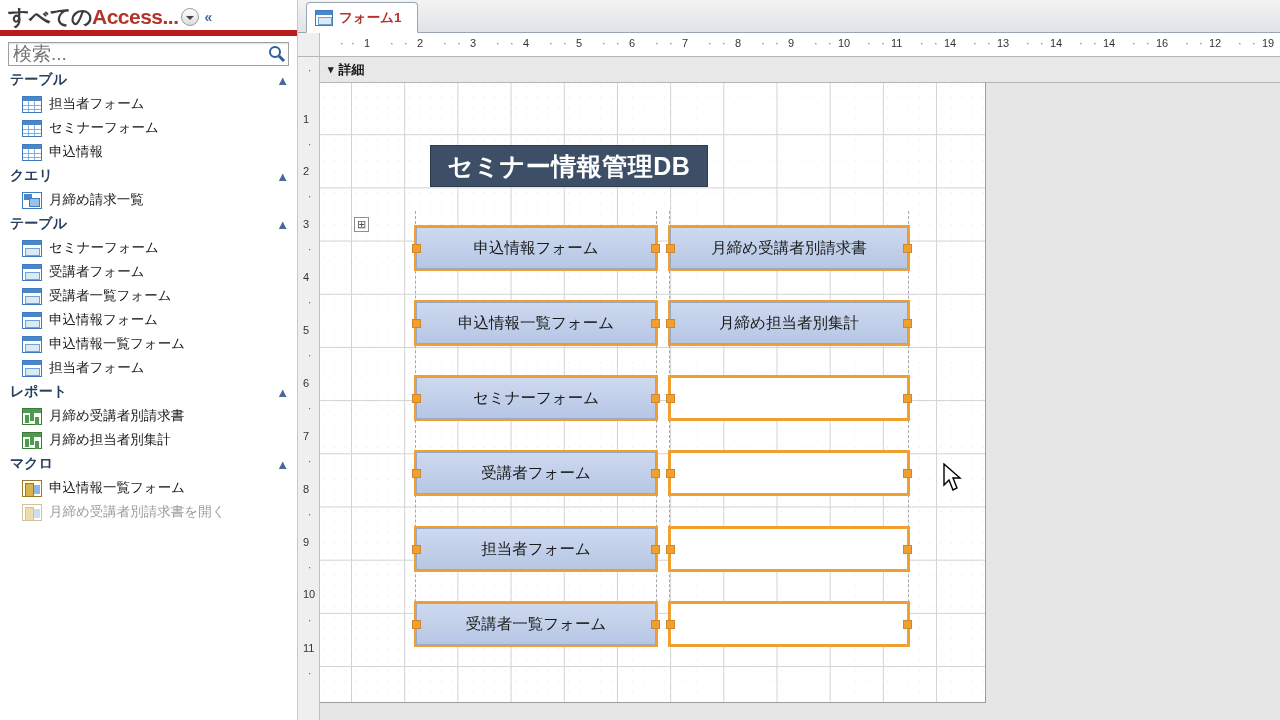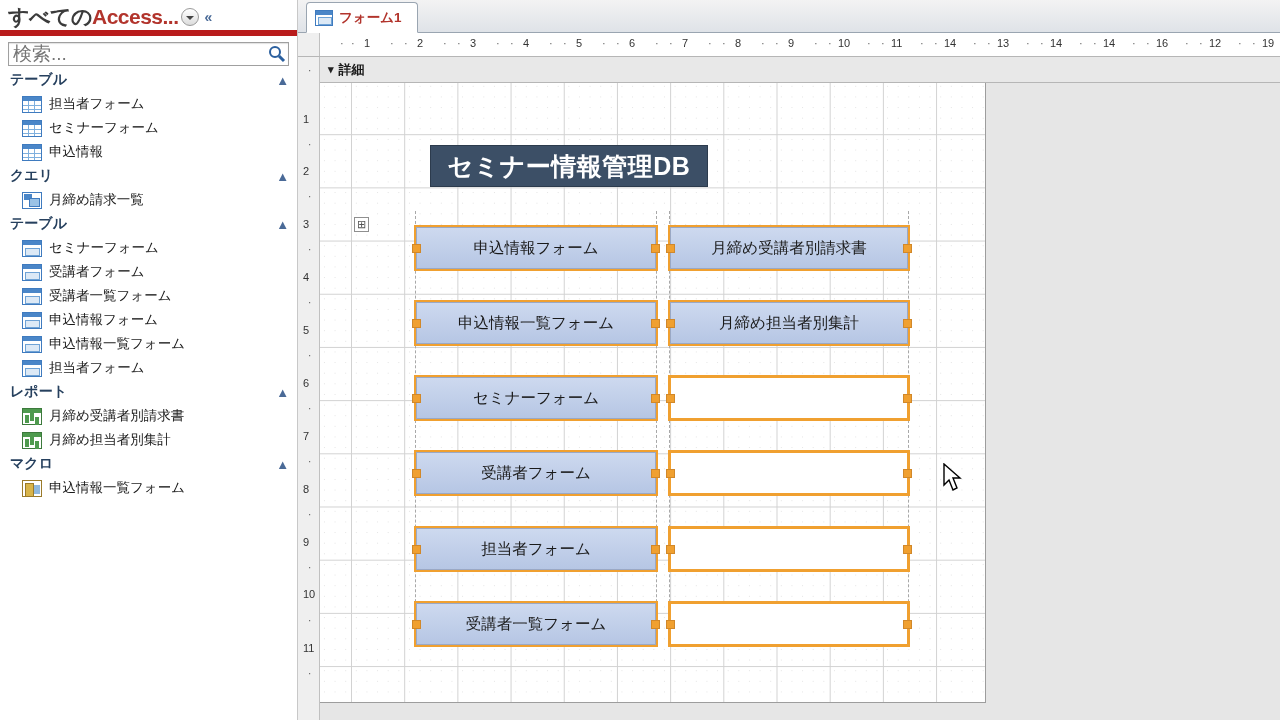--- a/index.html
+++ b/index.html
@@ -383,20 +383,24 @@
         <span>月締め担当者別集計</span>
       </div>
 
       <div class="group-head">
         <span>マクロ</span>
         <span class="chev">▲</span>
       </div>
       <div class="nav-item">
         <span class="ico ico-macro"></span>
         <span>申込情報一覧フォーム</span>
+      </div>
+      <div class="nav-item" style="opacity:0.45;">
+        <span class="ico ico-macro"></span>
+        <span>月締め受講者別請求書を開く</span>
       </div>
 
     </div>
   </div>
 
   <div id="doc">
 
     <div id="tabstrip">
       <div class="doctab">
         <span class="tab-ico"></span>

